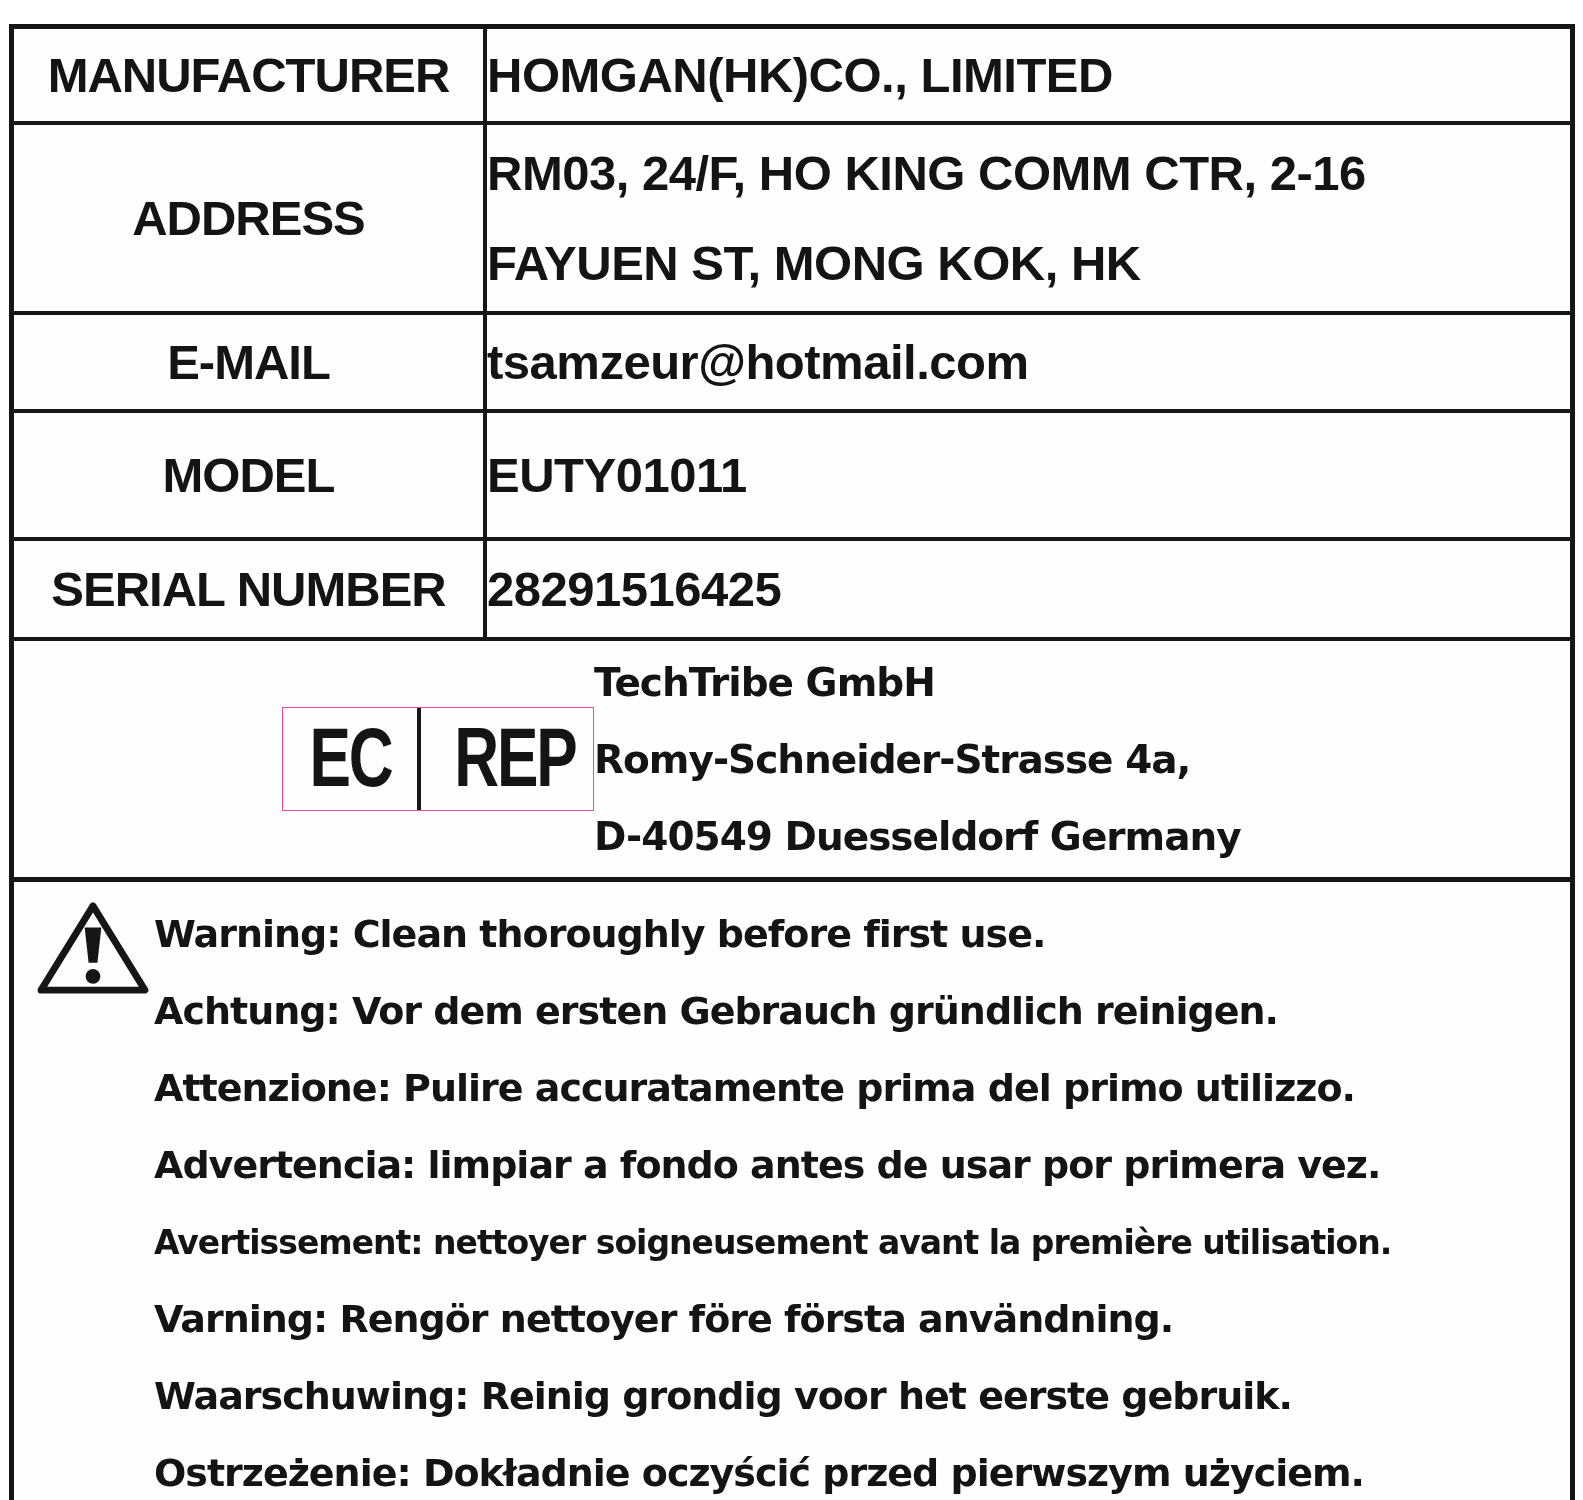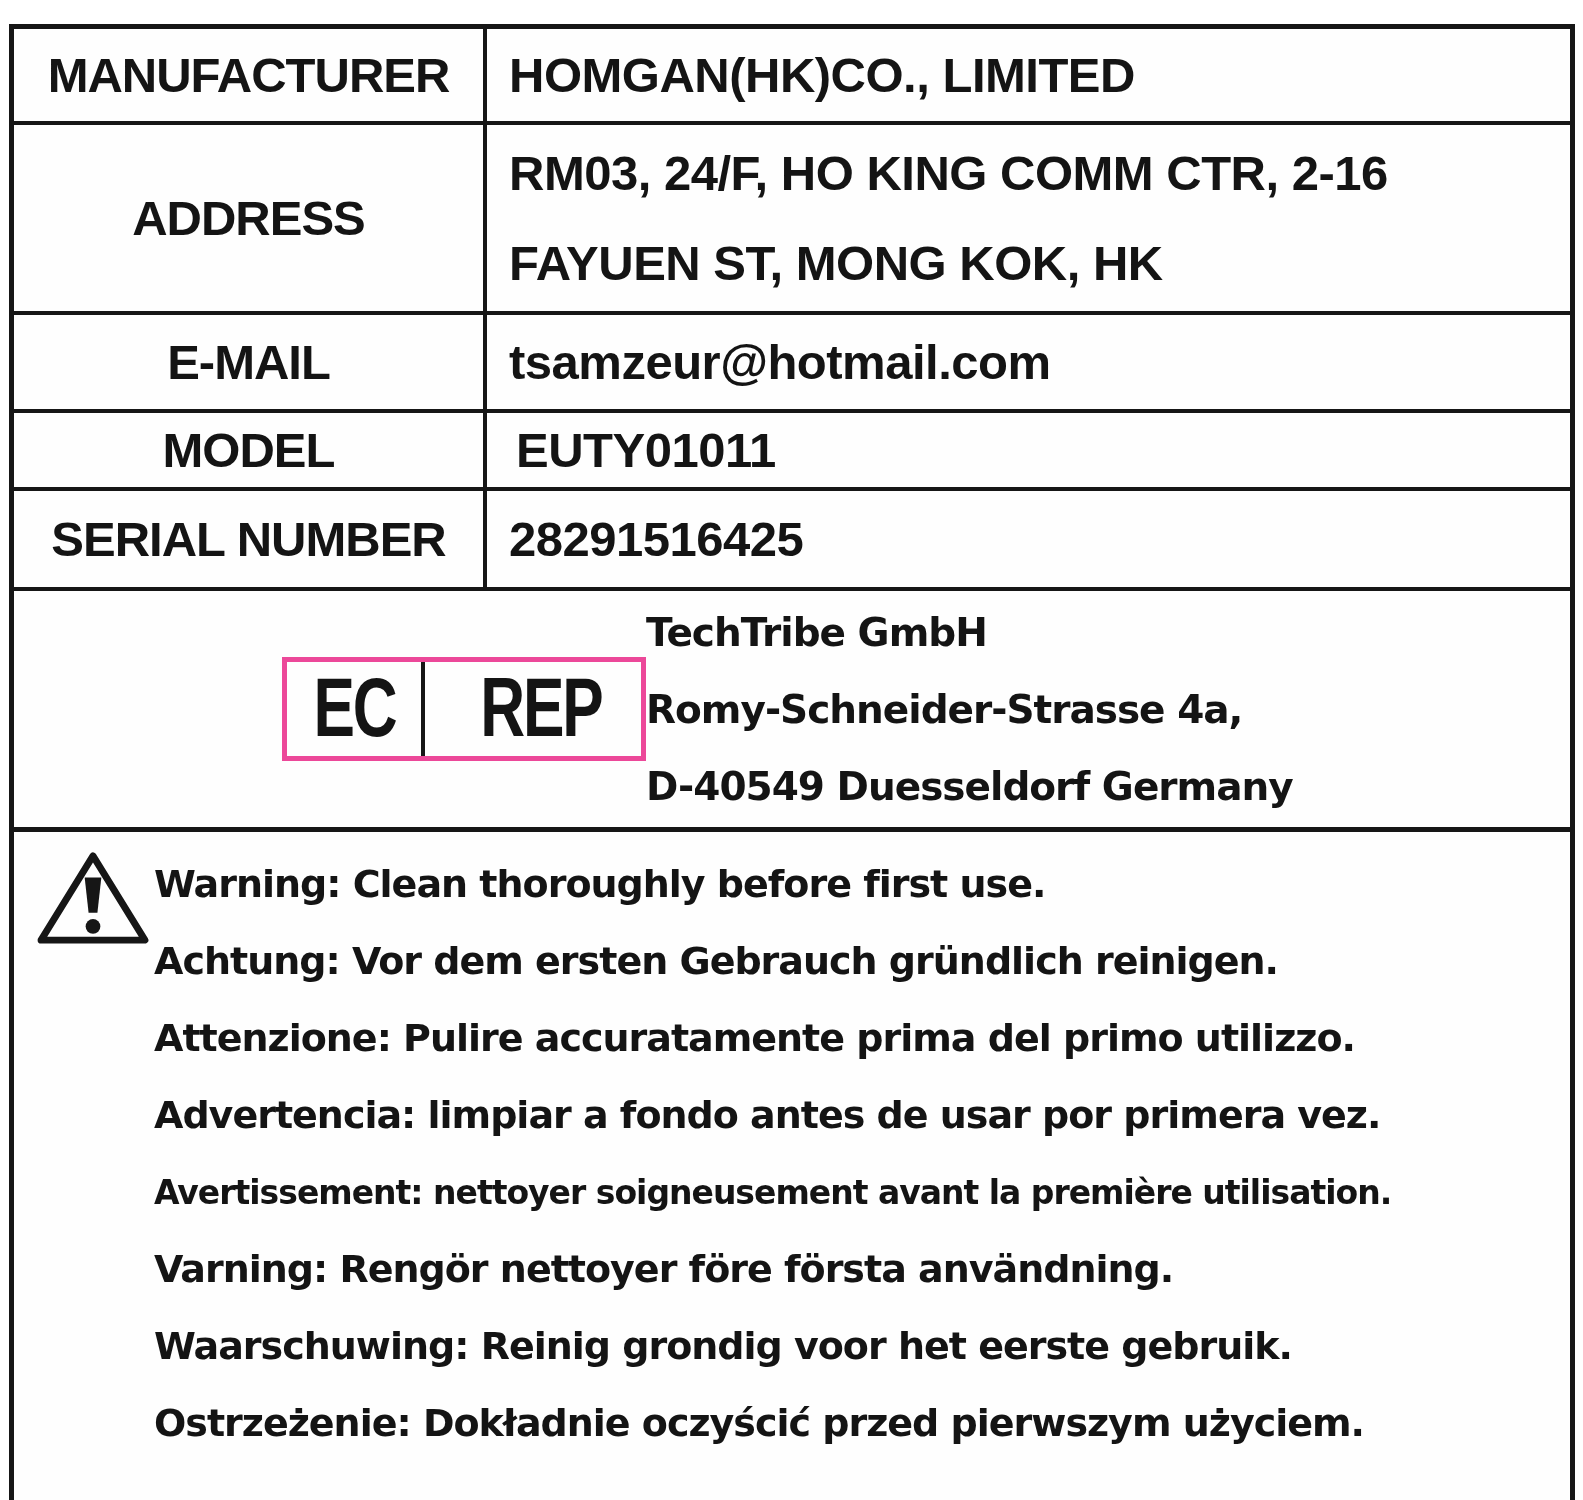--- a/index.html
+++ b/index.html
@@ -25,51 +25,50 @@
   .row{
     display:grid;
     grid-template-columns:473px 1fr;
     box-sizing:border-box;
     border-bottom:4px solid #161616;
     flex:0 0 auto;
   }
   .row-manufacturer{height:96px;}
   .row-address{height:190px;}
   .row-email{height:98px;}
-  .row-model{height:78px;gap:7px;}
+  .row-model{height:128px;}
   .row-serial{height:100px;}
   .lbl{
     border-right:4px solid #161616;
     display:flex;align-items:center;justify-content:center;
     font-weight:bold;font-size:49px;
     letter-spacing:-1px;
     text-align:center;
     padding:0 4px;
   }
   .val{
     display:flex;flex-direction:column;justify-content:center;
-    padding-left:22px;
     font-weight:bold;font-size:49px;
     letter-spacing:-0.5px;
   }
   .addr-line2{margin-top:34px;}
   
   .ec-section{
     flex:0 0 auto;
     height:241px;
     box-sizing:border-box;
     border-bottom:5px solid #161616;
     display:flex;
     align-items:center;
   }
   .ec-box{
     margin-left:268px;
-    width:364px;height:104px;
+    width:312px;height:104px;
     box-sizing:border-box;
-    border:5px solid #ec4899;
+    border:1px solid #ec4899;
     display:flex;
     flex:0 0 auto;
   }
   .ec-cell{
     box-sizing:border-box;
     display:flex;align-items:center;justify-content:center;
     overflow:hidden;
   }
   .ec-cell-ec{flex:0 0 138px;border-right:4px solid #161616;}
   .ec-cell-rep{flex:1;padding-left:16px;}

